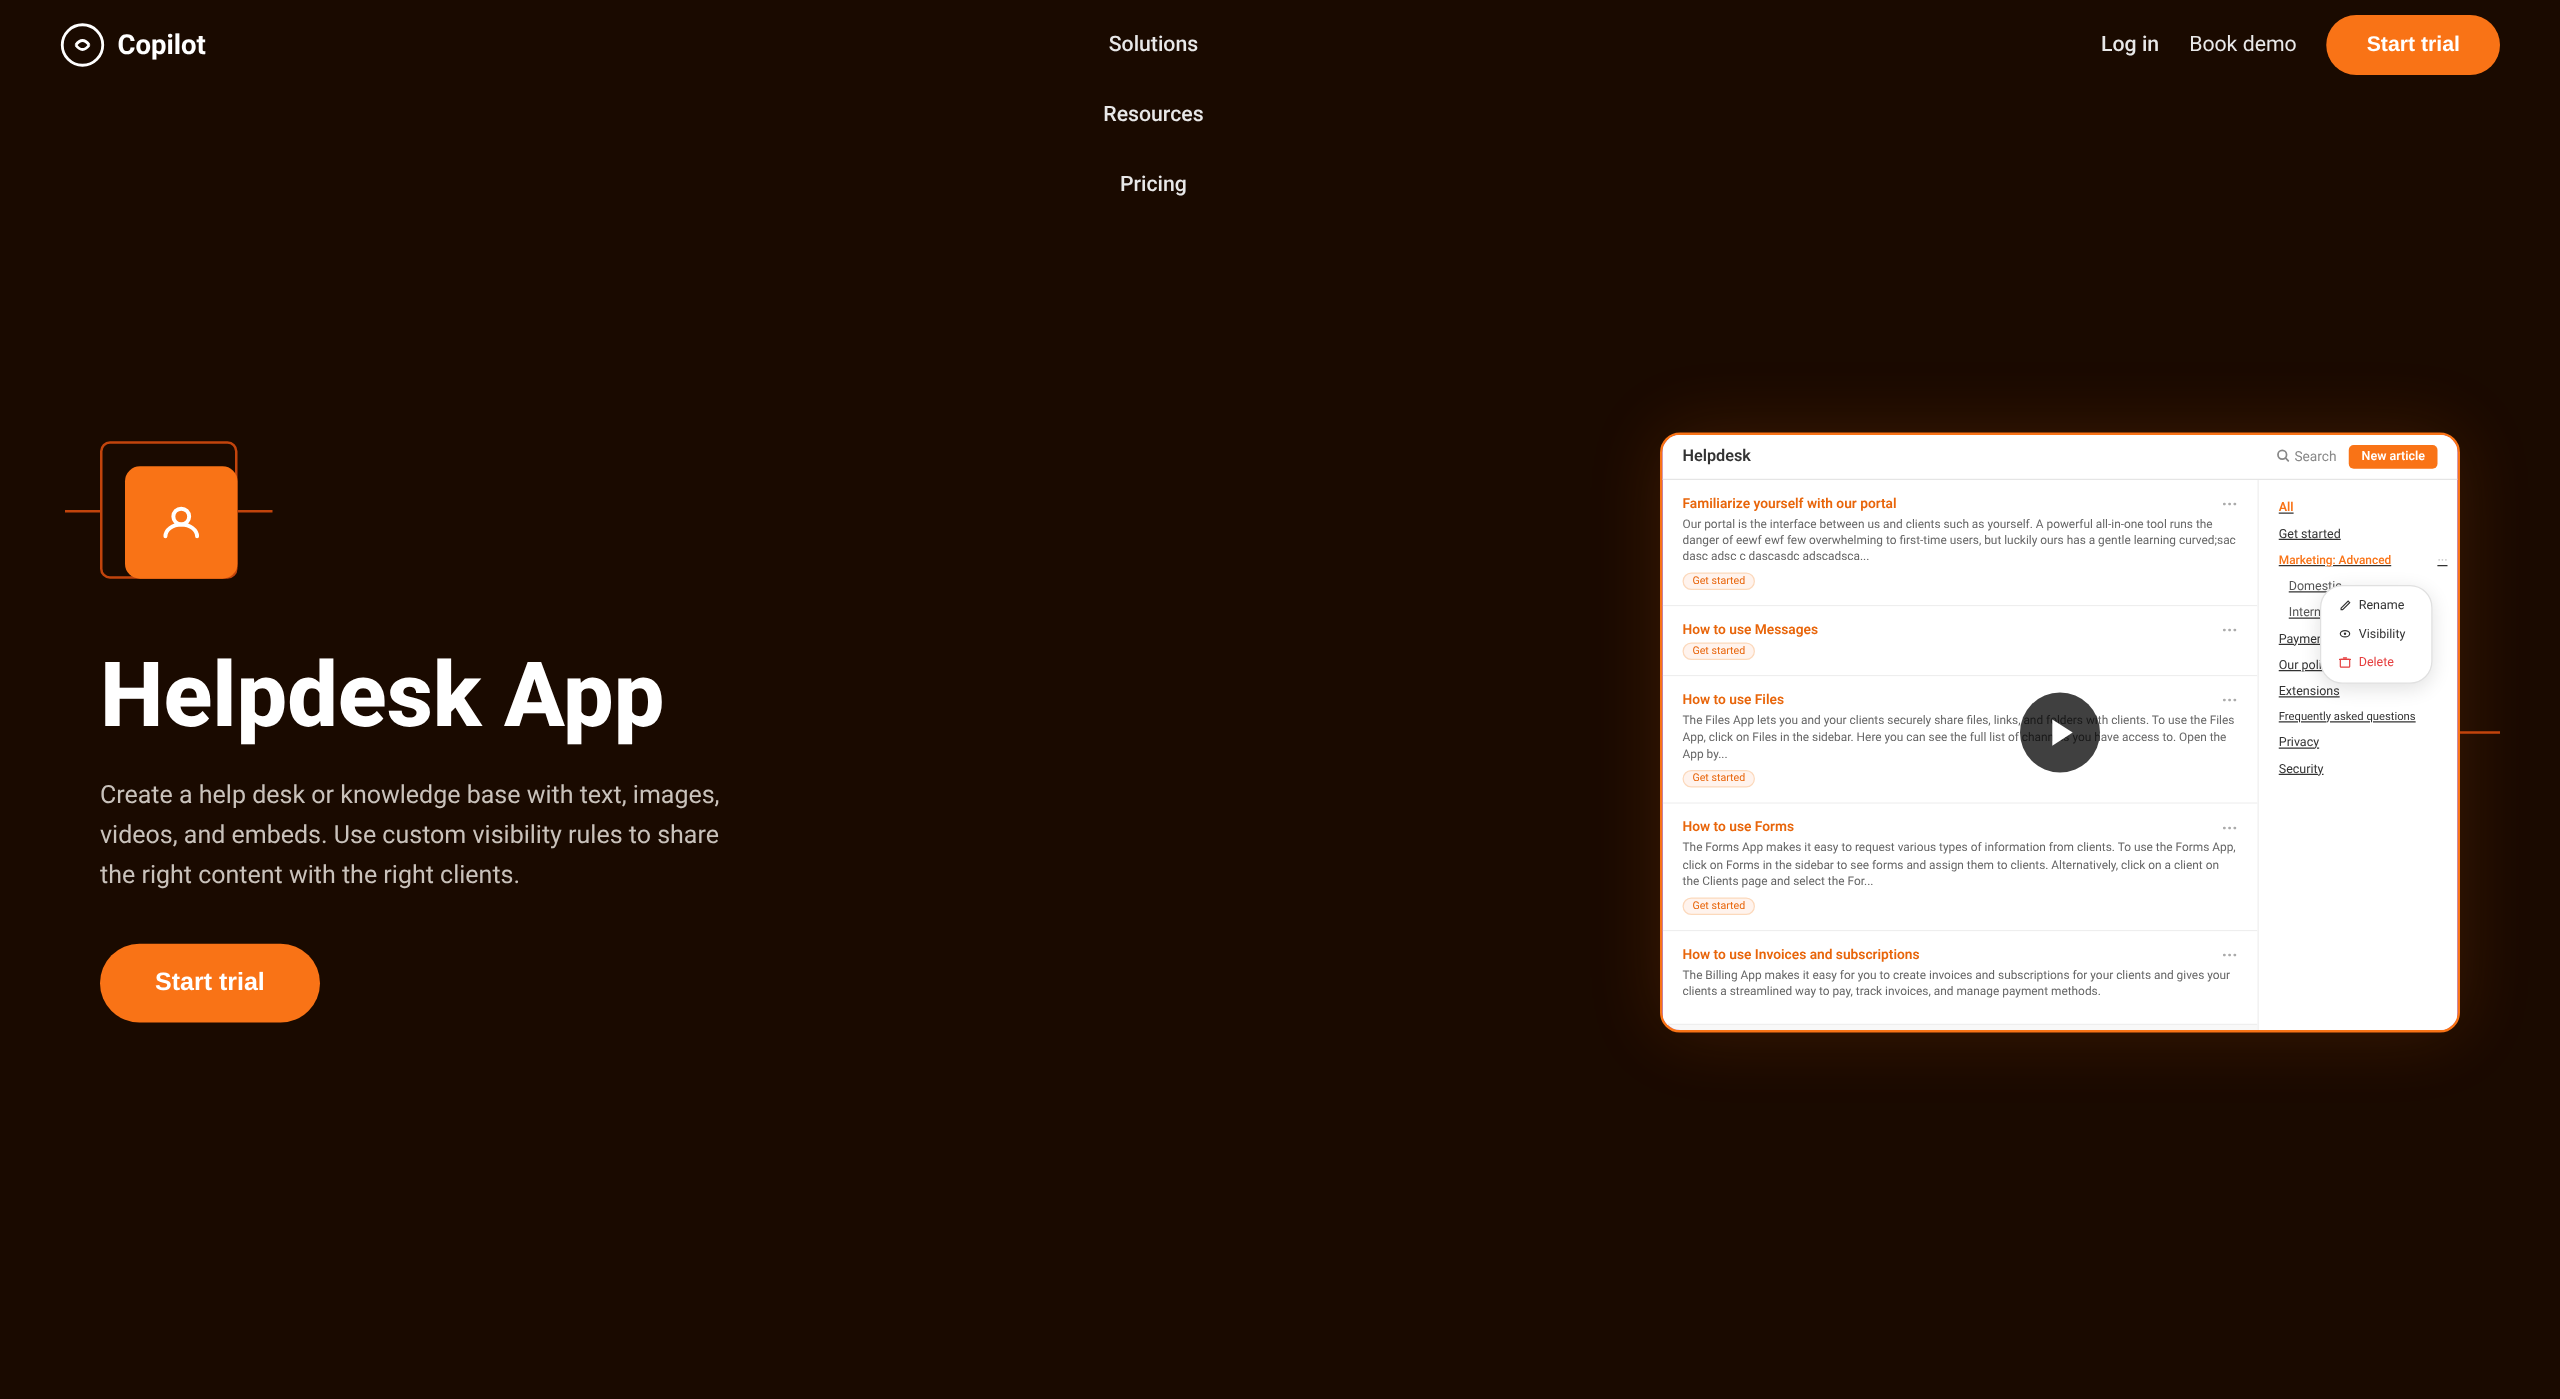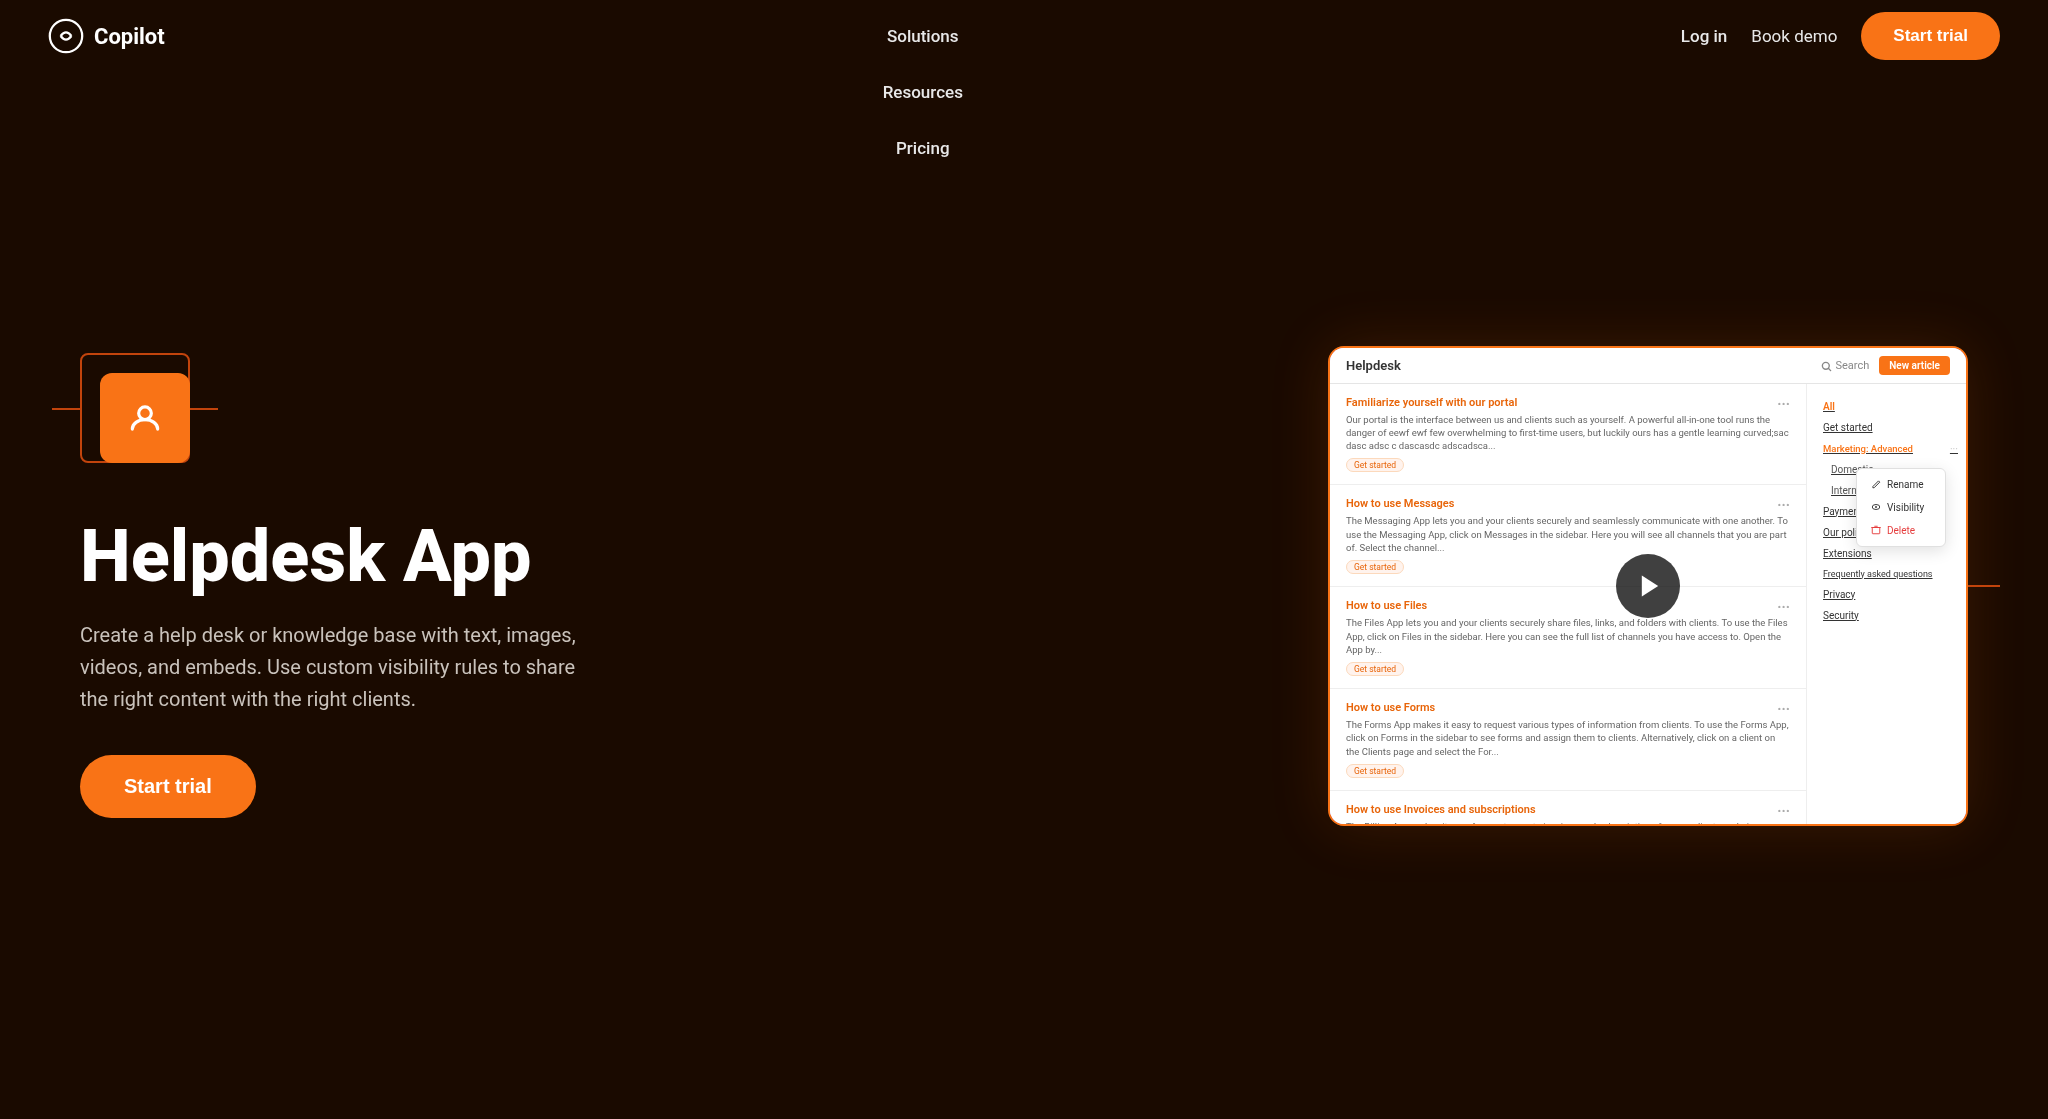--- a/index.html
+++ b/index.html
@@ -212,21 +212,21 @@
       font-weight: 600;
       color: #333;
     }
     .app-header-right {
       display: flex;
       align-items: center;
       gap: 10px;
     }
     .search-box {
       display: flex;
-      align-items: flex-end;
+      align-items: flex-start;
       gap: 4px;
       color: #888;
       font-size: 11px;
     }
     .new-article-btn {
       background: #f97316;
       color: #fff;
       border-radius: 4px;
       padding: 4px 10px;
       font-size: 10px;
@@ -307,21 +307,21 @@
       color: #555;
     }
 
     
     .context-menu {
       position: absolute;
       top: 120px;
       right: 20px;
       background: #fff;
       border: 1px solid #e0e0e0;
-      border-radius: 6px;
+      border-radius: 18px;
       box-shadow: 0 4px 16px rgba(0,0,0,0.12);
       padding: 4px 0;
       z-index: 20;
       min-width: 90px;
     }
     .context-menu-item {
       padding: 6px 14px;
       font-size: 10px;
       color: #333;
       display: flex;
@@ -443,21 +443,20 @@
               <div class="article-title">Familiarize yourself with our portal</div>
               <div class="article-desc">Our portal is the interface between us and clients such as yourself. A powerful all-in-one tool runs the danger of eewf ewf few overwhelming to first-time users, but luckily ours has a gentle learning curved;sac dasc adsc c dascasdc adscadsca...</div>
               <div class="article-tags">
                 <span class="tag">Get started</span>
               </div>
             </div>
 
             <div class="article-item">
               <div class="article-menu">···</div>
               <div class="article-title">How to use Messages</div>
-              <div class="article-desc">The Messaging App lets you and your clients securely and seamlessly communicate with one another. To use the Messaging App, click on Messages in the sidebar. Here you will see all channels that you are part of. Select the channel...</div>
               <div class="article-tags">
                 <span class="tag">Get started</span>
               </div>
             </div>
 
             <div class="article-item">
               <div class="article-menu">···</div>
               <div class="article-title">How to use Files</div>
               <div class="article-desc">The Files App lets you and your clients securely share files, links, and folders with clients. To use the Files App, click on Files in the sidebar. Here you can see the full list of channels you have access to. Open the App by...</div>
               <div class="article-tags">

